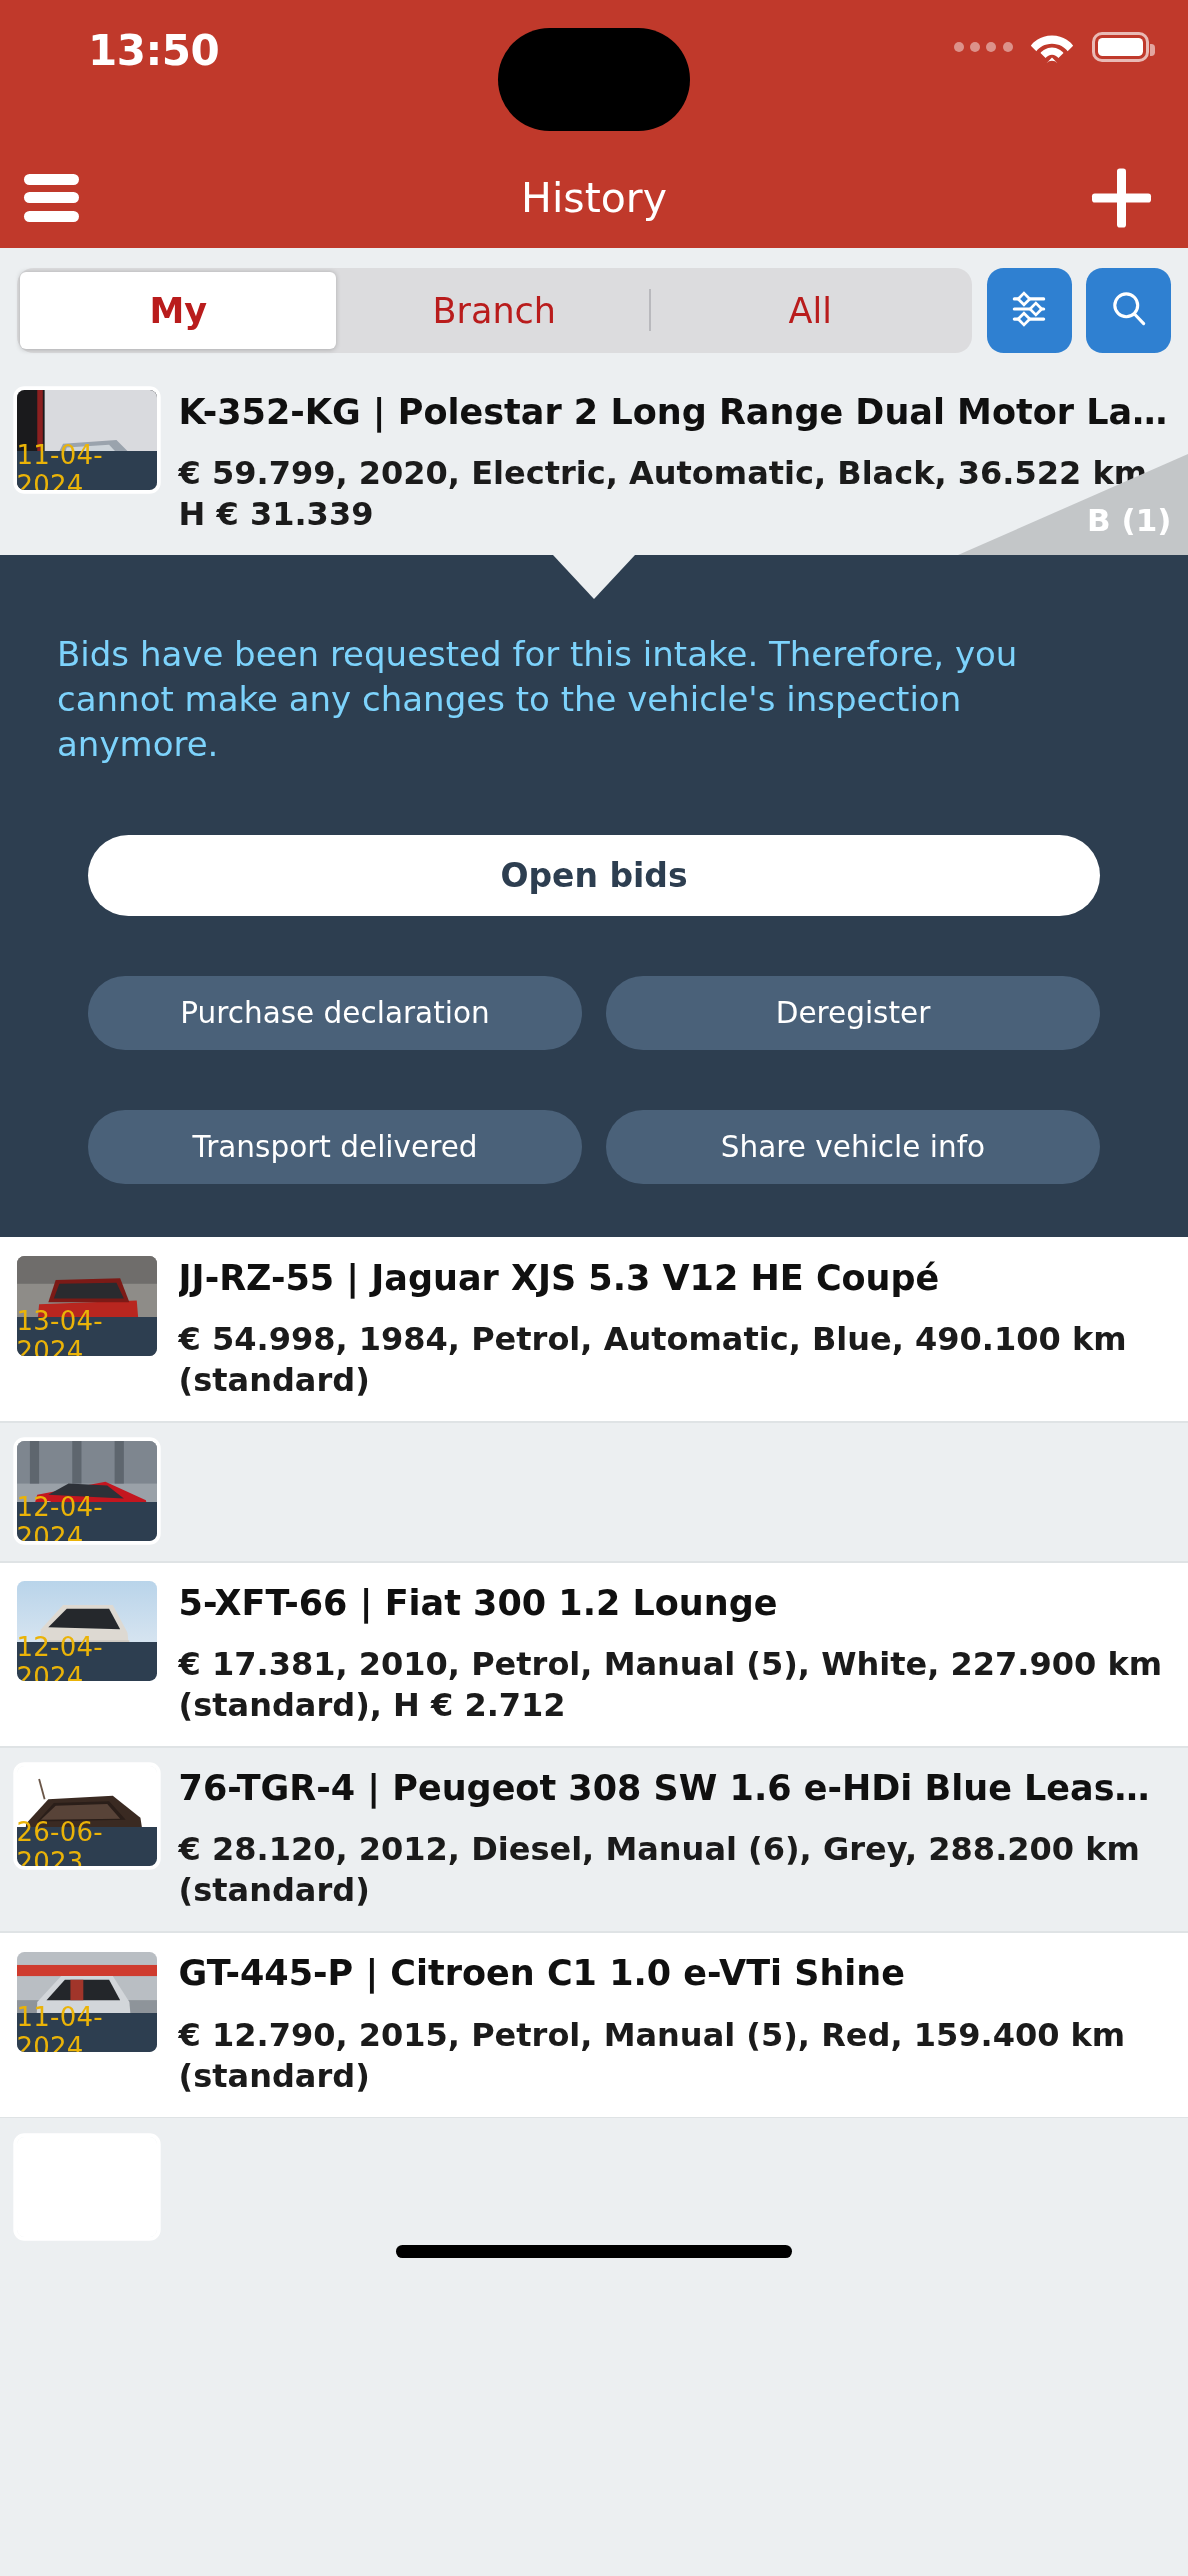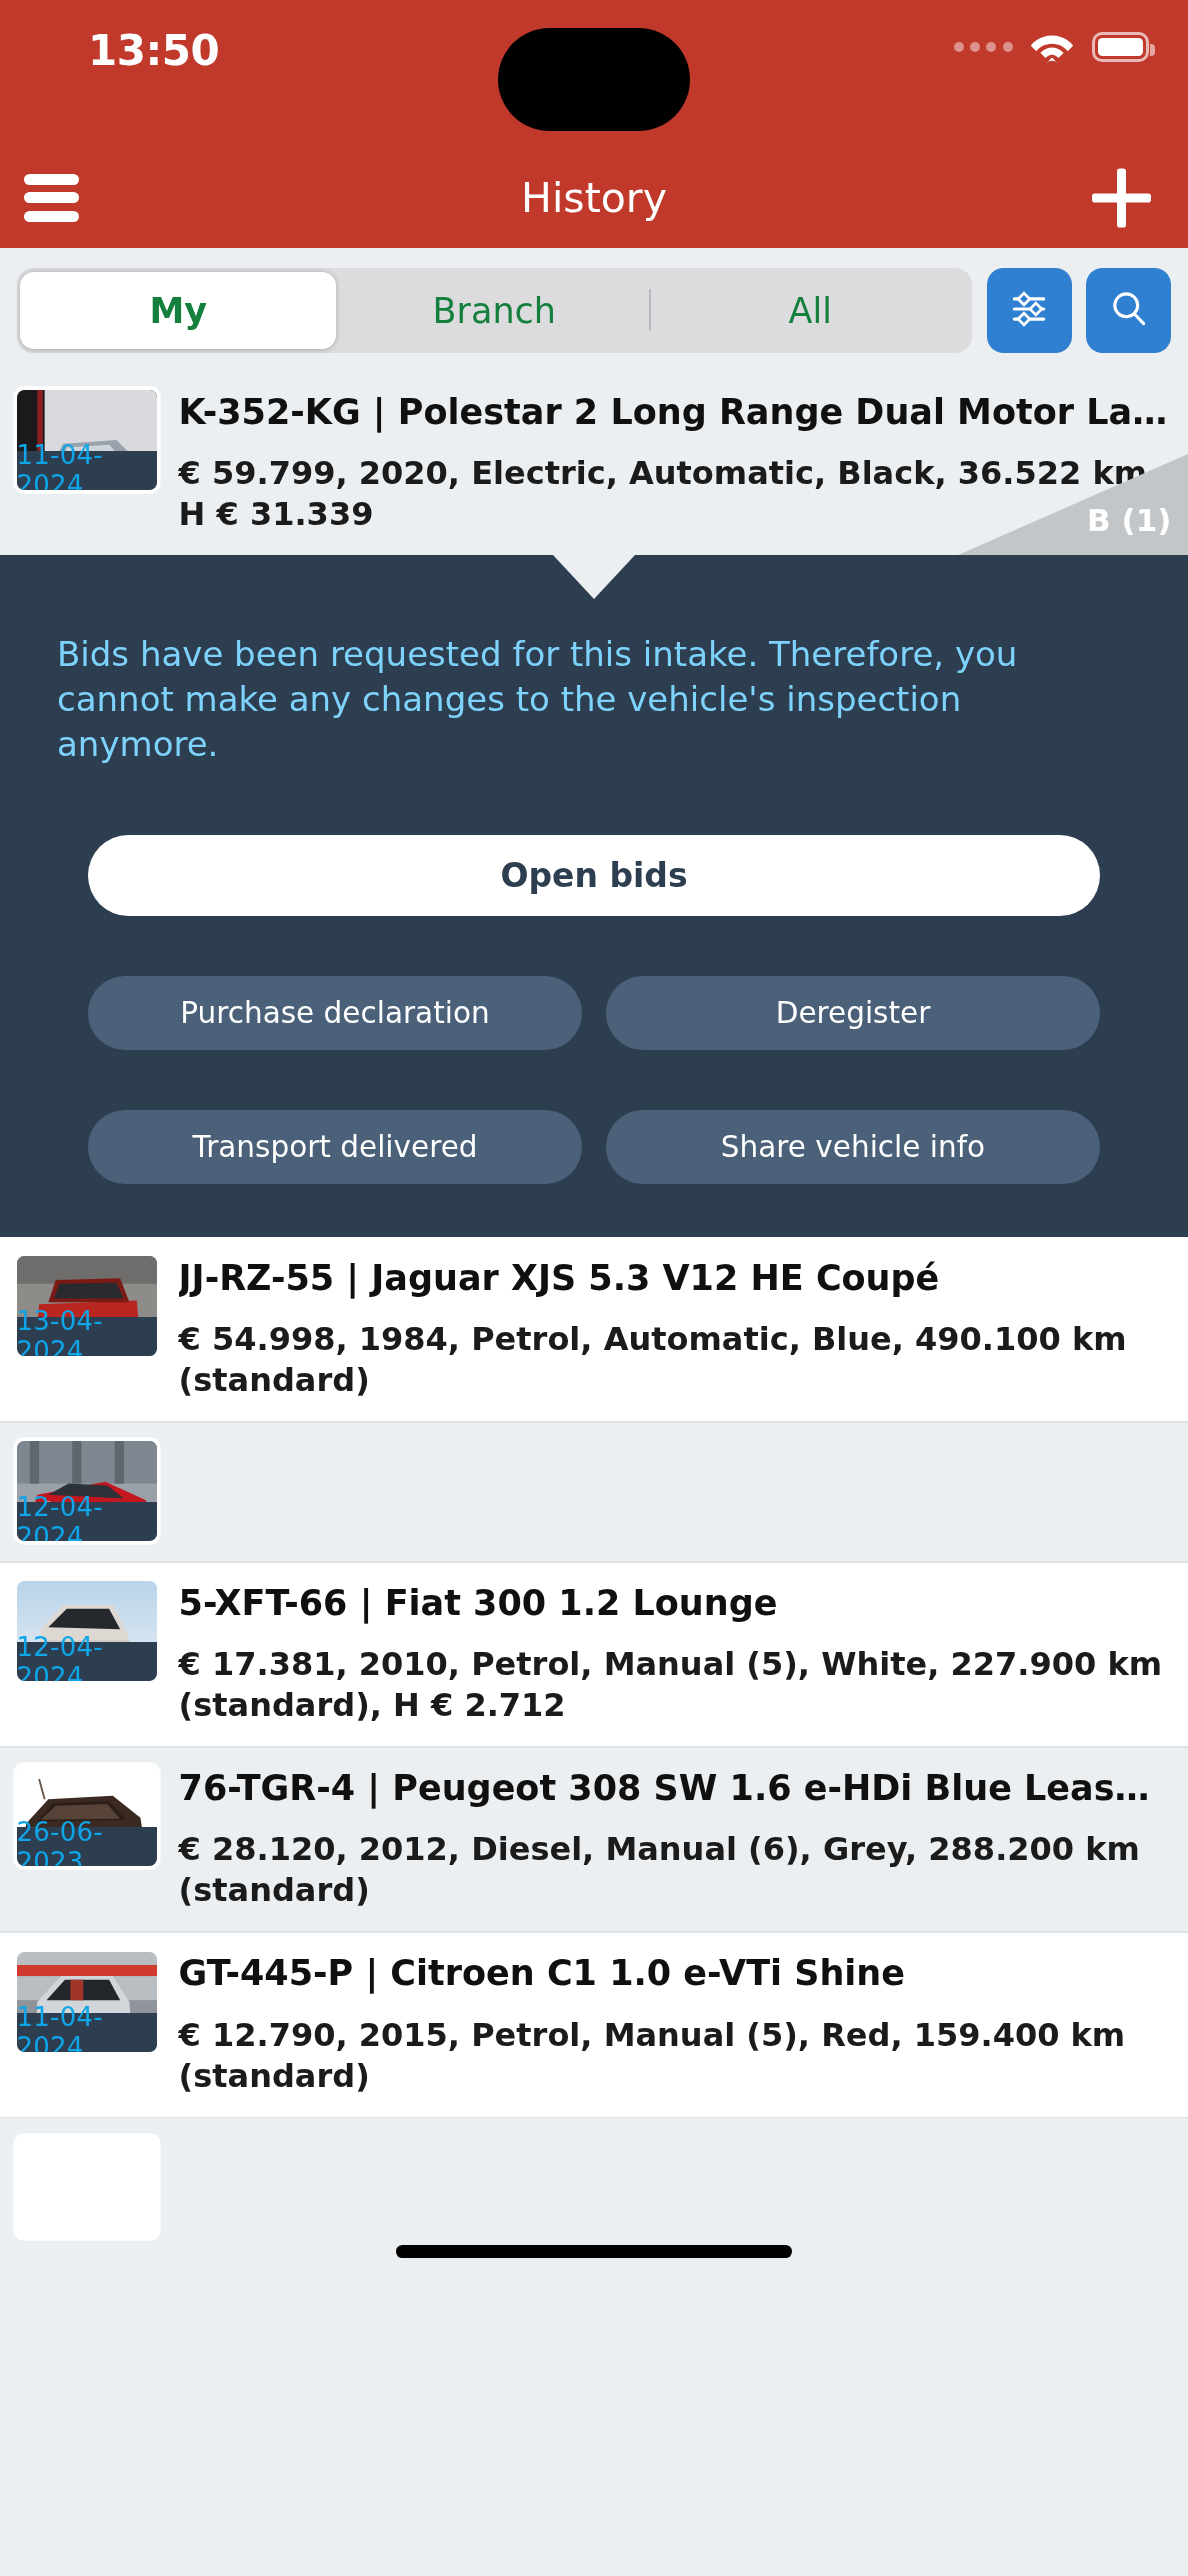--- a/index.html
+++ b/index.html
@@ -62,21 +62,21 @@
   .filterbar {
     background:#eceff1; padding:20px 16.6px 18.4px 16.6px;
     display:flex; align-items:center; gap:14.7px;
   }
   .segmented {
     flex:1; height:85px; background:#dcdcde; border-radius:16.6px;
     display:flex; align-items:center; padding:3.7px; position:relative;
   }
   .seg {
     flex:1; height:100%; display:flex; align-items:center; justify-content:center;
-    font-size:35px; color:#15803d; border-radius:14px; position:relative;
+    font-size:35px; color:#b91c1c; border-radius:6px; position:relative;
   }
   .seg.active { background:#ffffff; box-shadow:0 0.9px 5.5px rgba(0,0,0,.22); font-weight:600; }
   .seg-div {
     position:absolute; width:1.8px; height:42px; background:#b9b9bd; top:21px;
   }
   .icon-btn {
     width:85px; height:85px; background:#2f80d1; border-radius:16.6px;
     display:flex; align-items:center; justify-content:center; flex:none;
   }
 
@@ -86,21 +86,21 @@
     background:#ffffff; overflow:hidden;
   }
   .row.alt { background:#eceff1; }
   .thumb-wrap {
     position:relative; width:140px; height:100px; flex:none; border-radius:7.4px;
     overflow:hidden; box-shadow:0 0 0 3.7px #ffffff;
   }
   .thumb { width:100%; height:100%; display:block; }
   .date-badge {
     position:absolute; left:0; right:0; bottom:0; height:39px;
-    background:#2d3e50; color:#0ea5e9; font-size:26px;
+    background:#2d3e50; color:#eab308; font-size:26px;
     display:flex; align-items:center; justify-content:center; letter-spacing:0.2px;
   }
   .row-text { flex:1; padding-left:22px; padding-top:1.8px; min-width:0; }
   .row-title {
     font-size:35px; font-weight:700; color:#101010; line-height:1.18;
     white-space:nowrap; overflow:hidden; text-overflow:ellipsis;
   }
   .row-sub {
     margin-top:20px; font-size:32px; color:#1b1b1b; line-height:1.28; font-weight:700;
   }

